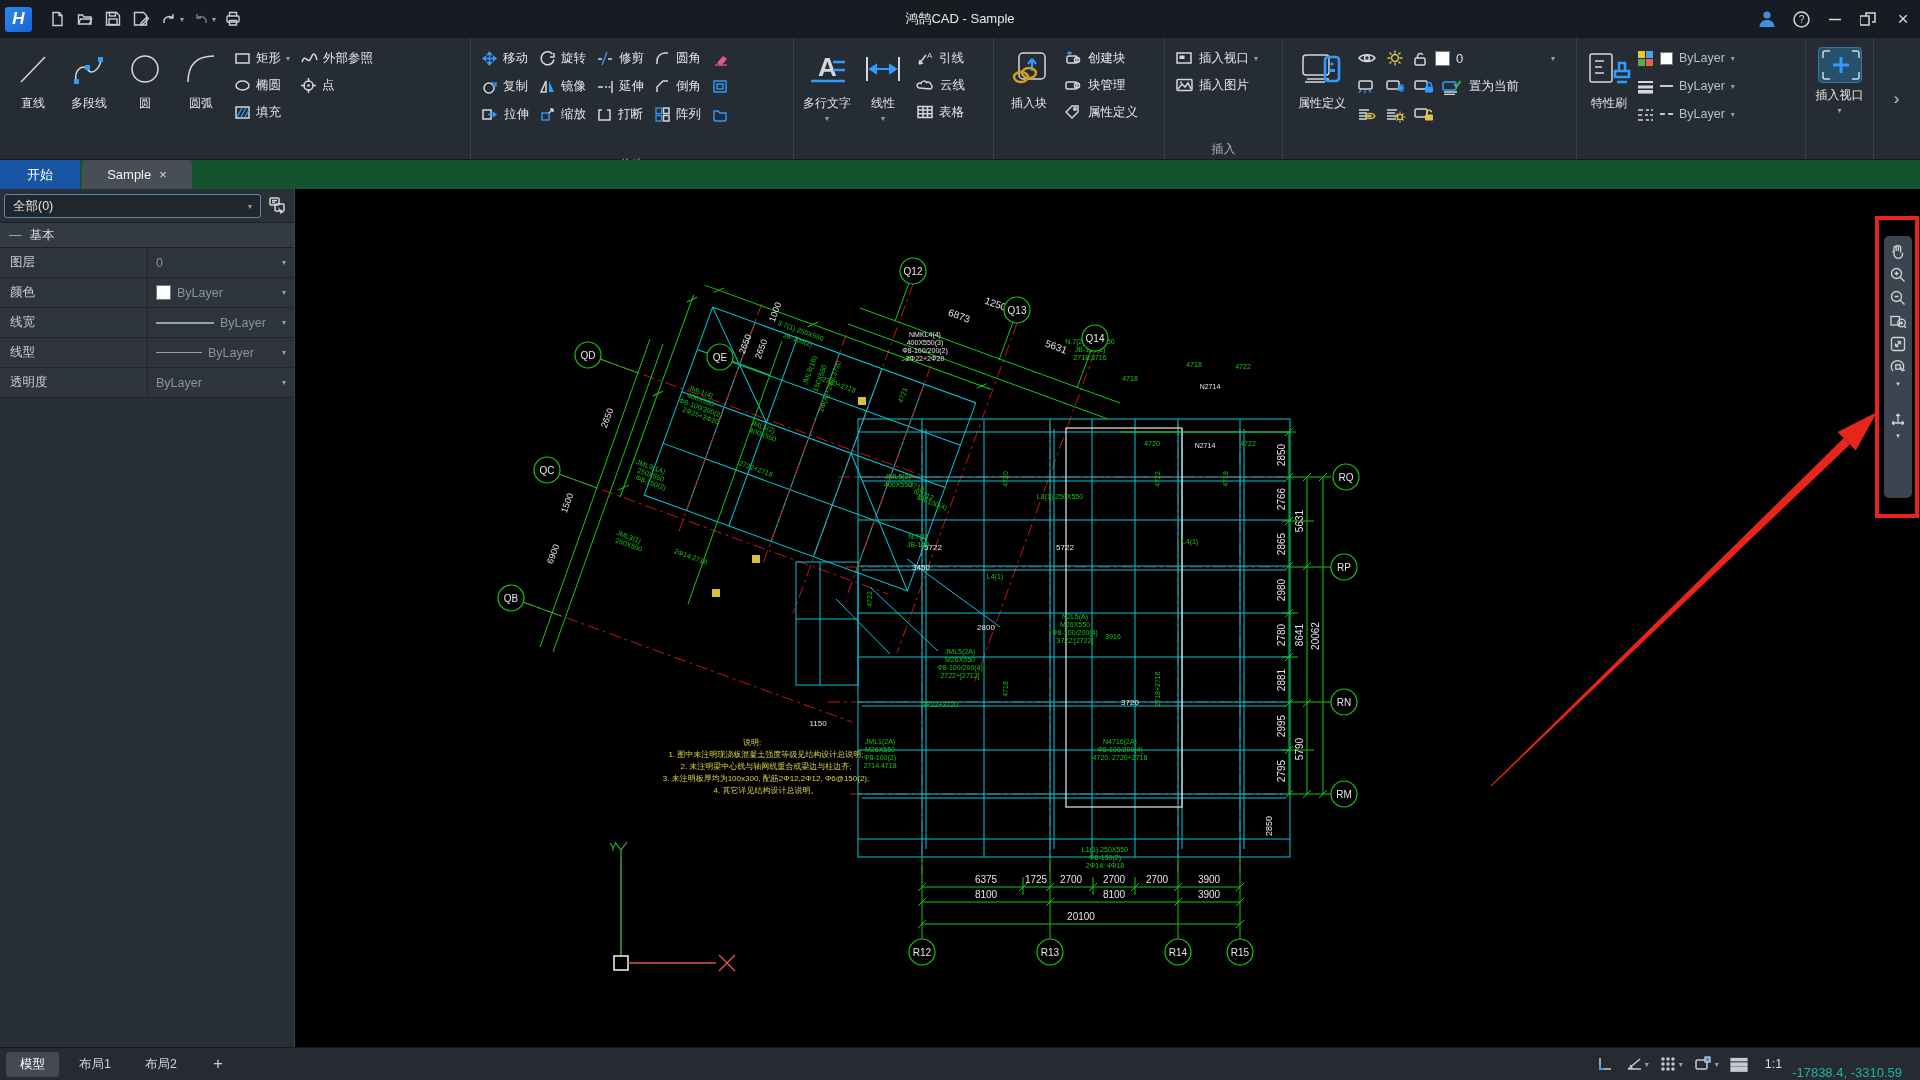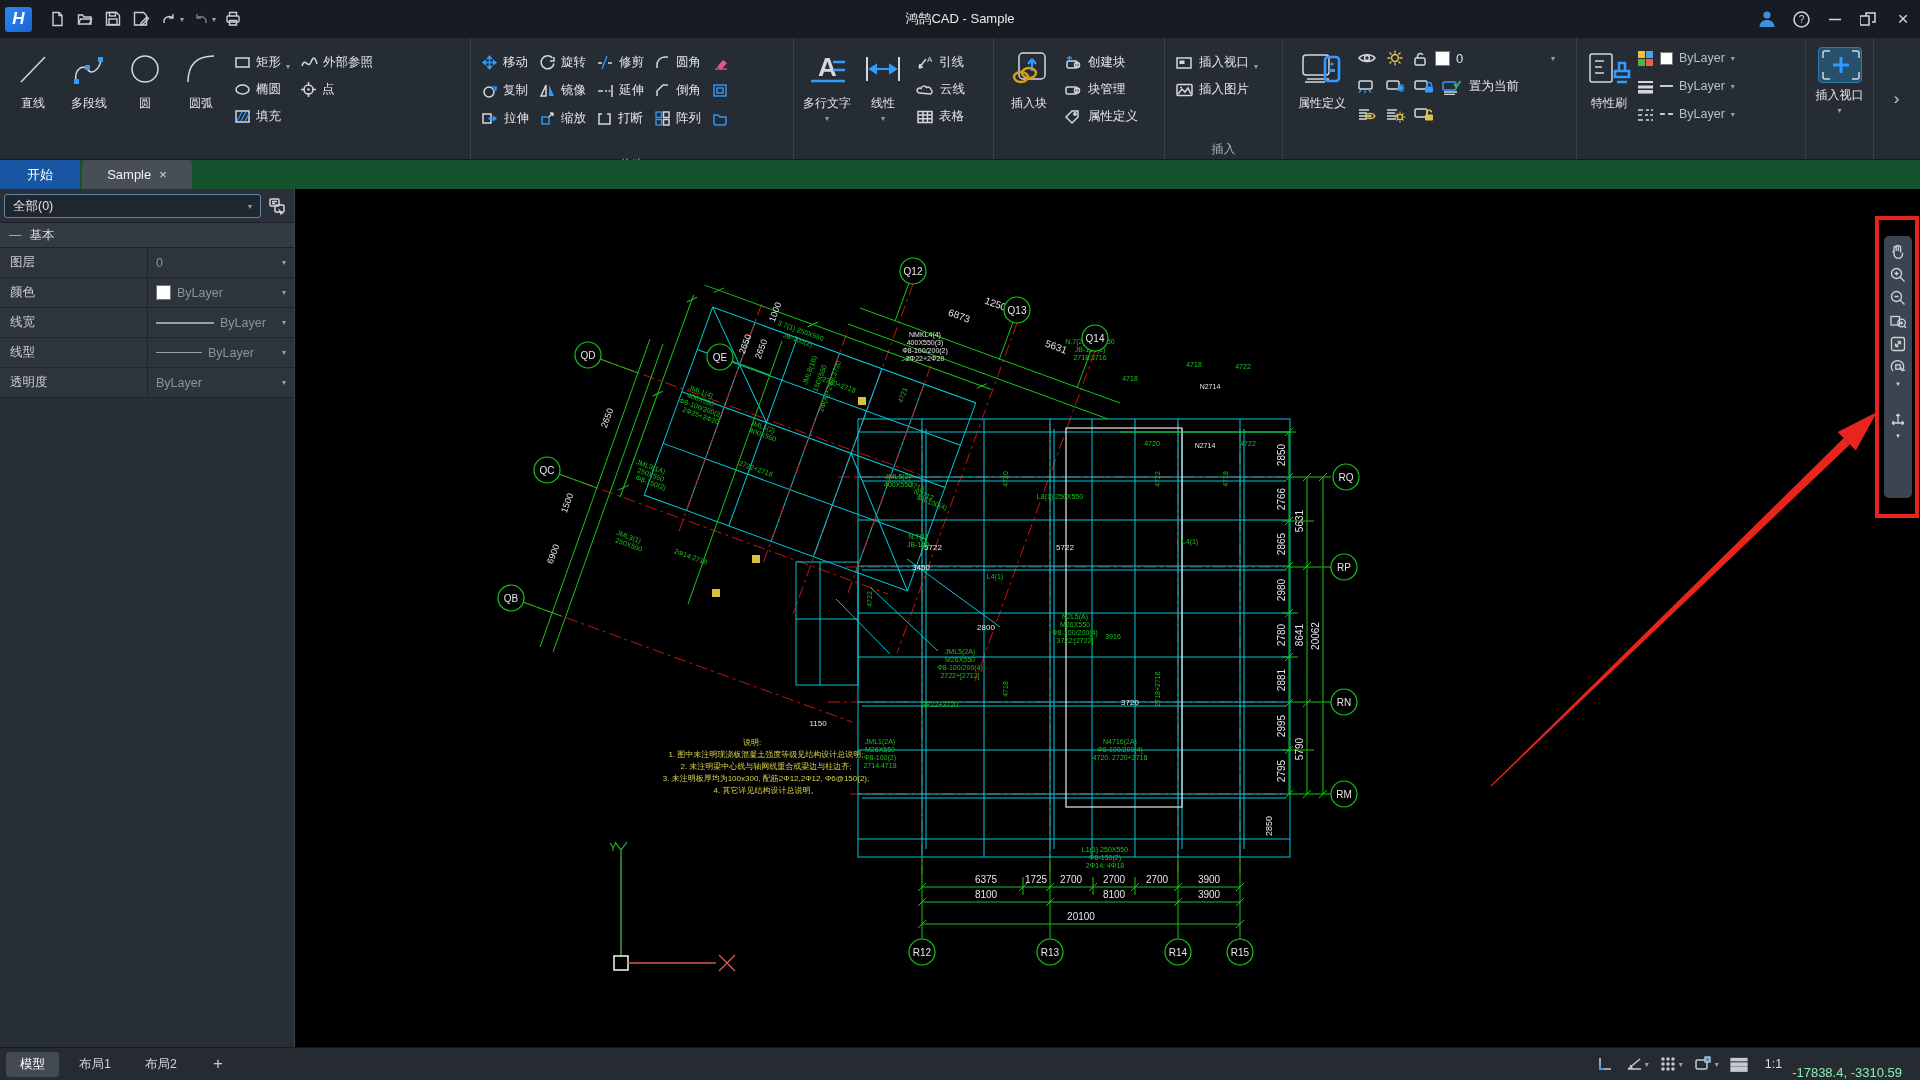--- a/index.html
+++ b/index.html
@@ -19,21 +19,21 @@
   
   .ribbon{height:122px;background:#262c34;display:flex;flex:0 0 122px;border-bottom:1px solid #171b20;}
   .rgroup{display:flex;flex-direction:column;border-right:1px solid #3a4048;height:100%;}
   .rbody{flex:1;display:flex;align-items:flex-start;padding:5px 6px 0 6px;gap:2px;}
   .rlabel{height:19px;text-align:right;font-size:12px;color:#aeb4bb;display:flex;align-items:center;justify-content:center;margin-top:28px;}
   .bigbtn{width:54px;height:92px;display:flex;flex-direction:column;align-items:center;justify-content:flex-start;border-radius:3px;padding-top:4px;}
   .bigbtn .bicon{height:44px;display:flex;align-items:center;justify-content:center;}
   .bigbtn .blabel{font-size:12px;color:#e3e5e8;margin-top:4px;white-space:nowrap;}
   .bigbtn .bcaret{font-size:8px;color:#9aa0a7;margin-top:2px;}
   .smcol{display:flex;flex-direction:column;justify-content:flex-start;gap:1px;padding-top:2px;}
-  .sm{height:26px;display:flex;align-items:flex-end;gap:5px;font-size:12.5px;color:#e3e5e8;white-space:nowrap;padding:0 4px;border-radius:3px;}
+  .sm{height:26px;display:flex;align-items:center;gap:5px;font-size:12.5px;color:#e3e5e8;white-space:nowrap;padding:0 4px;border-radius:3px;}
   .sm svg{flex:0 0 auto;}
   .mgrid{display:grid;grid-template-rows:repeat(3,27px);grid-auto-flow:column;column-gap:2px;row-gap:1px;padding-top:2px;}
   .ico{stroke:#d4d8dc;fill:none;stroke-width:1.5;}
   .blue{stroke:#2f9bff;}
   .bluefill{fill:#2f9bff;stroke:none;}
   .grayfill{fill:#d4d8dc;stroke:none;}
   .caret{font-size:8px;color:#9aa0a7;}
   
   .lrows{display:flex;flex-direction:column;gap:2px;padding-top:2px;}
   .lrow{height:26px;display:flex;align-items:center;gap:6px;font-size:12.5px;color:#e3e5e8;}
@@ -48,21 +48,21 @@
   .chev{width:45px;display:flex;align-items:center;justify-content:center;color:#cbd0d6;font-size:17px;height:100%;}
   
   .tabstrip{height:29px;background:#14532d;display:flex;align-items:flex-end;flex:0 0 29px;}
   .dtab{height:29px;display:flex;align-items:center;justify-content:center;font-size:13px;gap:8px;}
   .dtab.start{width:80px;background:#1856a4;color:#fff;}
   .dtab.doc{width:110px;background:#474e56;color:#f0f2f4;border-radius:4px 4px 0 0;margin-left:2px;}
   .dtab .x{font-size:13px;color:#d7dadd;}
   
   .work{flex:1;display:flex;min-height:0;}
   .panel{width:295px;background:#2a3038;border-right:1px solid #40464e;display:flex;flex-direction:column;}
-  .filterrow{display:flex;align-items:center;padding:5px 4px 4px 4px;gap:5px;}
+  .filterrow{display:flex;align-items:flex-start;padding:5px 4px 4px 4px;gap:5px;}
   .filterbox{flex:1;height:24px;background:#20262e;border:1px solid #5f87ae;border-radius:3px;display:flex;align-items:center;padding:0 8px;color:#dfe2e5;font-size:12.5px;}
   .filterbox .caret{margin-left:auto;}
   .filicon{width:24px;height:22px;display:flex;align-items:center;justify-content:center;}
   .sechead{height:26px;background:#343a43;border-top:1px solid #1d2127;border-bottom:1px solid #1d2127;display:flex;align-items:center;padding-left:9px;gap:8px;font-size:12.5px;color:#d9dcdf;}
   .sechead .dash{color:#aeb4bb;}
   .prow{height:30px;display:grid;grid-template-columns:148px 1fr;border-bottom:1px solid #22262c;background:#2e343c;}
   .prow .pl{display:flex;align-items:center;padding-left:10px;font-size:12.5px;color:#ccd0d5;border-right:1px solid #22262c;}
   .prow .pv{display:flex;align-items:center;padding:0 8px;font-size:12.5px;color:#8d939b;position:relative;gap:6px;}
   .prow .pv .caret{position:absolute;right:8px;}
   .vline{height:2px;background:#9aa0a8;width:58px;}
@@ -82,21 +82,21 @@
   .redlayer{position:absolute;inset:0;width:100%;height:100%;z-index:5;pointer-events:none;}
   
   .status{height:33px;background:#262b32;border-top:1px solid #161a1f;display:flex;align-items:center;flex:0 0 33px;color:#ced3d8;}
   .ltab{height:25px;display:flex;align-items:center;justify-content:center;font-size:12.5px;padding:0 14px;margin-left:6px;border-radius:3px;}
   .ltab.on{background:#434a52;color:#fff;}
   .plus{font-size:17px;margin-left:22px;color:#c6cbd1;}
   .sright{margin-left:auto;display:flex;align-items:center;gap:10px;padding-right:18px;}
   .sico{display:flex;align-items:center;}
   .sico svg{stroke:#c6cbd1;fill:none;stroke-width:1.3;}
   .scale{font-size:12.5px;color:#d8dbdf;margin-left:6px;}
-  .coords{font-size:13px;color:#86efac;margin-top:16px;}
+  .coords{font-size:13px;color:#14b8a6;margin-top:16px;}
 </style>
 </head>
 <body>
 
 <div class="app">
 
   <div class="titlebar">
     <div class="logo">H</div>
     <div class="qbar">
       <div class="qbtn">

